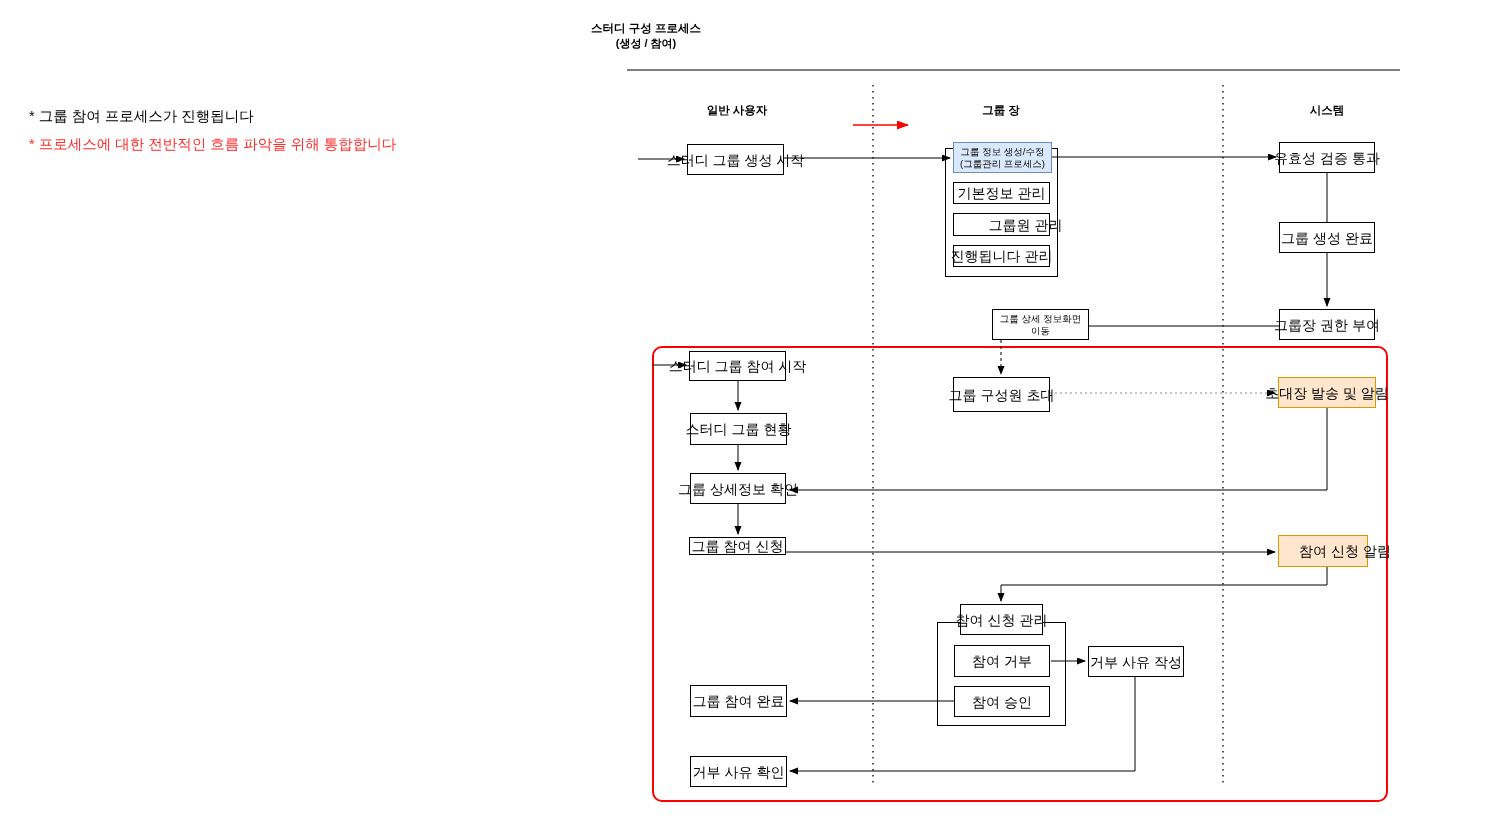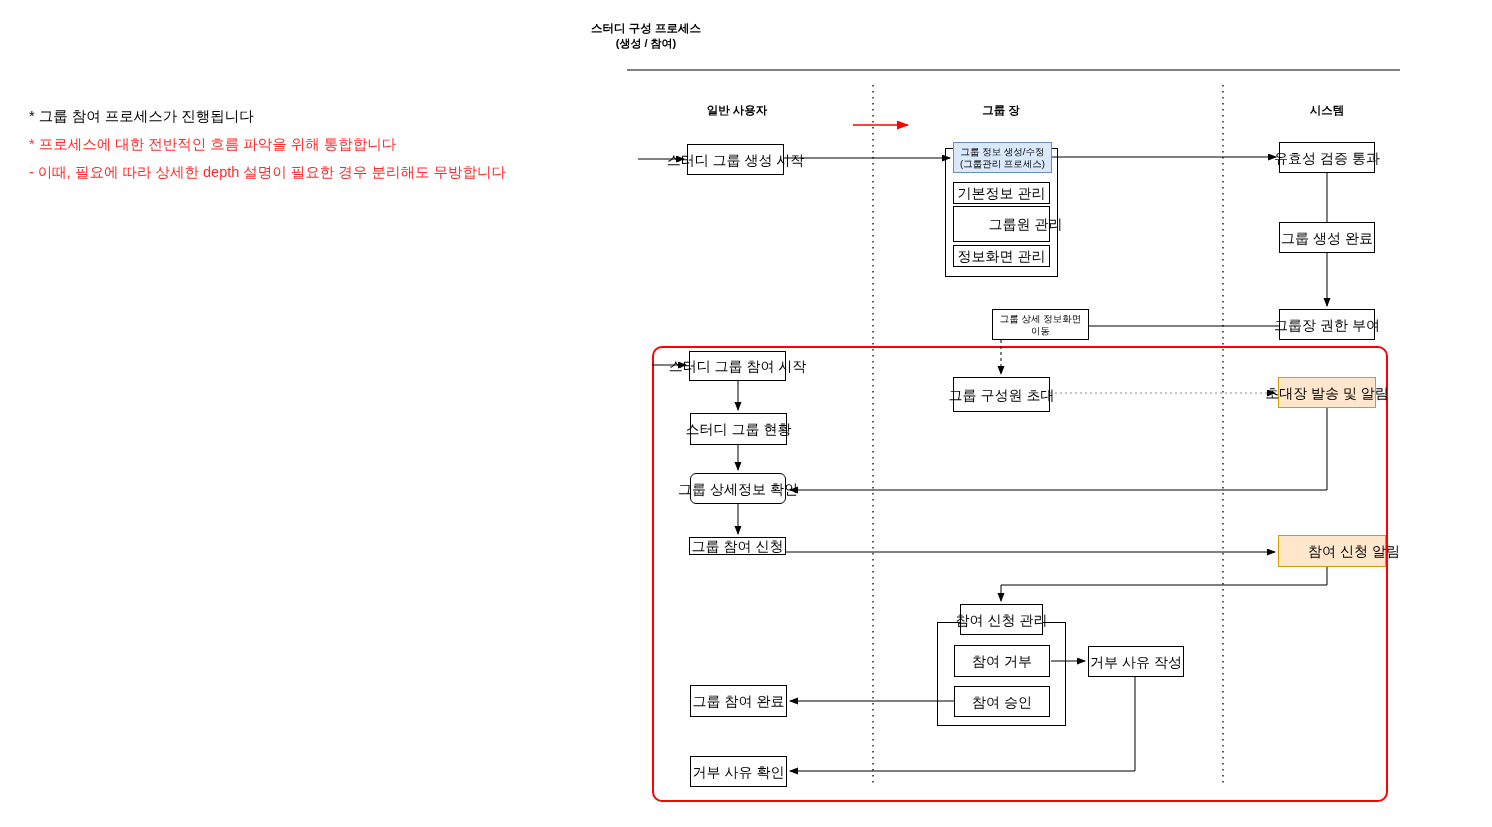--- a/index.html
+++ b/index.html
@@ -38,21 +38,20 @@
   svg.wires{position:absolute;left:0;top:0;z-index:2;}
 </style>
 </head>
 <body>
 
 <div class="canvas">
 
   <div class="notes">
     <div class="note-line note-black">* 그룹 참여 프로세스가 진행됩니다</div>
     <div class="note-line note-red">* 프로세스에 대한 전반적인 흐름 파악을 위해 통합합니다</div>
-    <div class="note-line note-red">- 이때, 필요에 따라 상세한 depth 설명이 필요한 경우 분리해도 무방합니다</div>
   </div>
 
   <div class="title-block">
     <div class="title-line1">스터디 구성 프로세스</div>
     <div class="title-line2">(생성 / 참여)</div>
   </div>
 
   <div class="lane-header" style="left:677px;">일반 사용자</div>
   <div class="lane-header" style="left:941px;">그룹 장</div>
   <div class="lane-header" style="left:1267px;">시스템</div>
@@ -101,39 +100,39 @@
 
   <div class="container-frame" style="left:937px;top:622px;width:129px;height:104px;"></div>
 
   <div class="node" style="left:687px;top:144px;width:97px;height:31px;">스터디 그룹 생성 시작</div>
 
   <div class="node blue two-line" style="left:953px;top:142px;width:99px;height:31px;">
     <span>그룹 정보 생성/수정</span>
     <span>(그룹관리 프로세스)</span>
   </div>
   <div class="node" style="left:953px;top:182px;width:97px;height:22px;">기본정보 관리</div>
-  <div class="node" style="left:953px;top:206px;width:97px;height:36px;padding-left:48px;">그룹원 관리</div>
-  <div class="node" style="left:953px;top:245px;width:97px;height:22px;">정보화면 관리</div>
+  <div class="node" style="left:953px;top:213px;width:97px;height:23px;padding-left:48px;">그룹원 관리</div>
+  <div class="node" style="left:953px;top:245px;width:97px;height:22px;">진행됩니다 관리</div>
 
   <div class="node" style="left:1279px;top:142px;width:96px;height:31px;">유효성 검증 통과</div>
   <div class="node" style="left:1279px;top:222px;width:96px;height:31px;">그룹 생성 완료</div>
   <div class="node" style="left:1279px;top:309px;width:96px;height:31px;">그룹장 권한 부여</div>
 
   <div class="node two-line" style="left:992px;top:309px;width:97px;height:31px;">
     <span>그룹 상세 정보화면</span>
     <span>이동</span>
   </div>
   <div class="node" style="left:953px;top:377px;width:97px;height:35px;">그룹 구성원 초대</div>
   <div class="node orange" style="left:1278px;top:377px;width:98px;height:31px;">초대장 발송 및 알림</div>
 
   <div class="node" style="left:689px;top:351px;width:97px;height:30px;">스터디 그룹 참여 시작</div>
   <div class="node" style="left:690px;top:413px;width:97px;height:32px;">스터디 그룹 현황</div>
-  <div class="node" style="left:690px;top:473px;width:96px;height:31px;border-radius:6px;">그룹 상세정보 확인</div>
+  <div class="node" style="left:690px;top:473px;width:96px;height:31px;">그룹 상세정보 확인</div>
   <div class="node" style="left:689px;top:537px;width:97px;height:18px;">그룹 참여 신청</div>
-  <div class="node orange" style="left:1278px;top:535px;width:108px;height:32px;padding-left:44px;">참여 신청 알림</div>
+  <div class="node orange" style="left:1278px;top:535px;width:90px;height:32px;padding-left:44px;">참여 신청 알림</div>
 
   <div class="node" style="left:960px;top:604px;width:83px;height:31px;">참여 신청 관리</div>
   <div class="node" style="left:954px;top:645px;width:96px;height:32px;">참여 거부</div>
   <div class="node" style="left:1088px;top:646px;width:96px;height:31px;">거부 사유 작성</div>
   <div class="node" style="left:954px;top:686px;width:96px;height:31px;">참여 승인</div>
 
   <div class="node" style="left:690px;top:685px;width:97px;height:32px;">그룹 참여 완료</div>
   <div class="node" style="left:690px;top:756px;width:97px;height:31px;">거부 사유 확인</div>
 
 </div>

